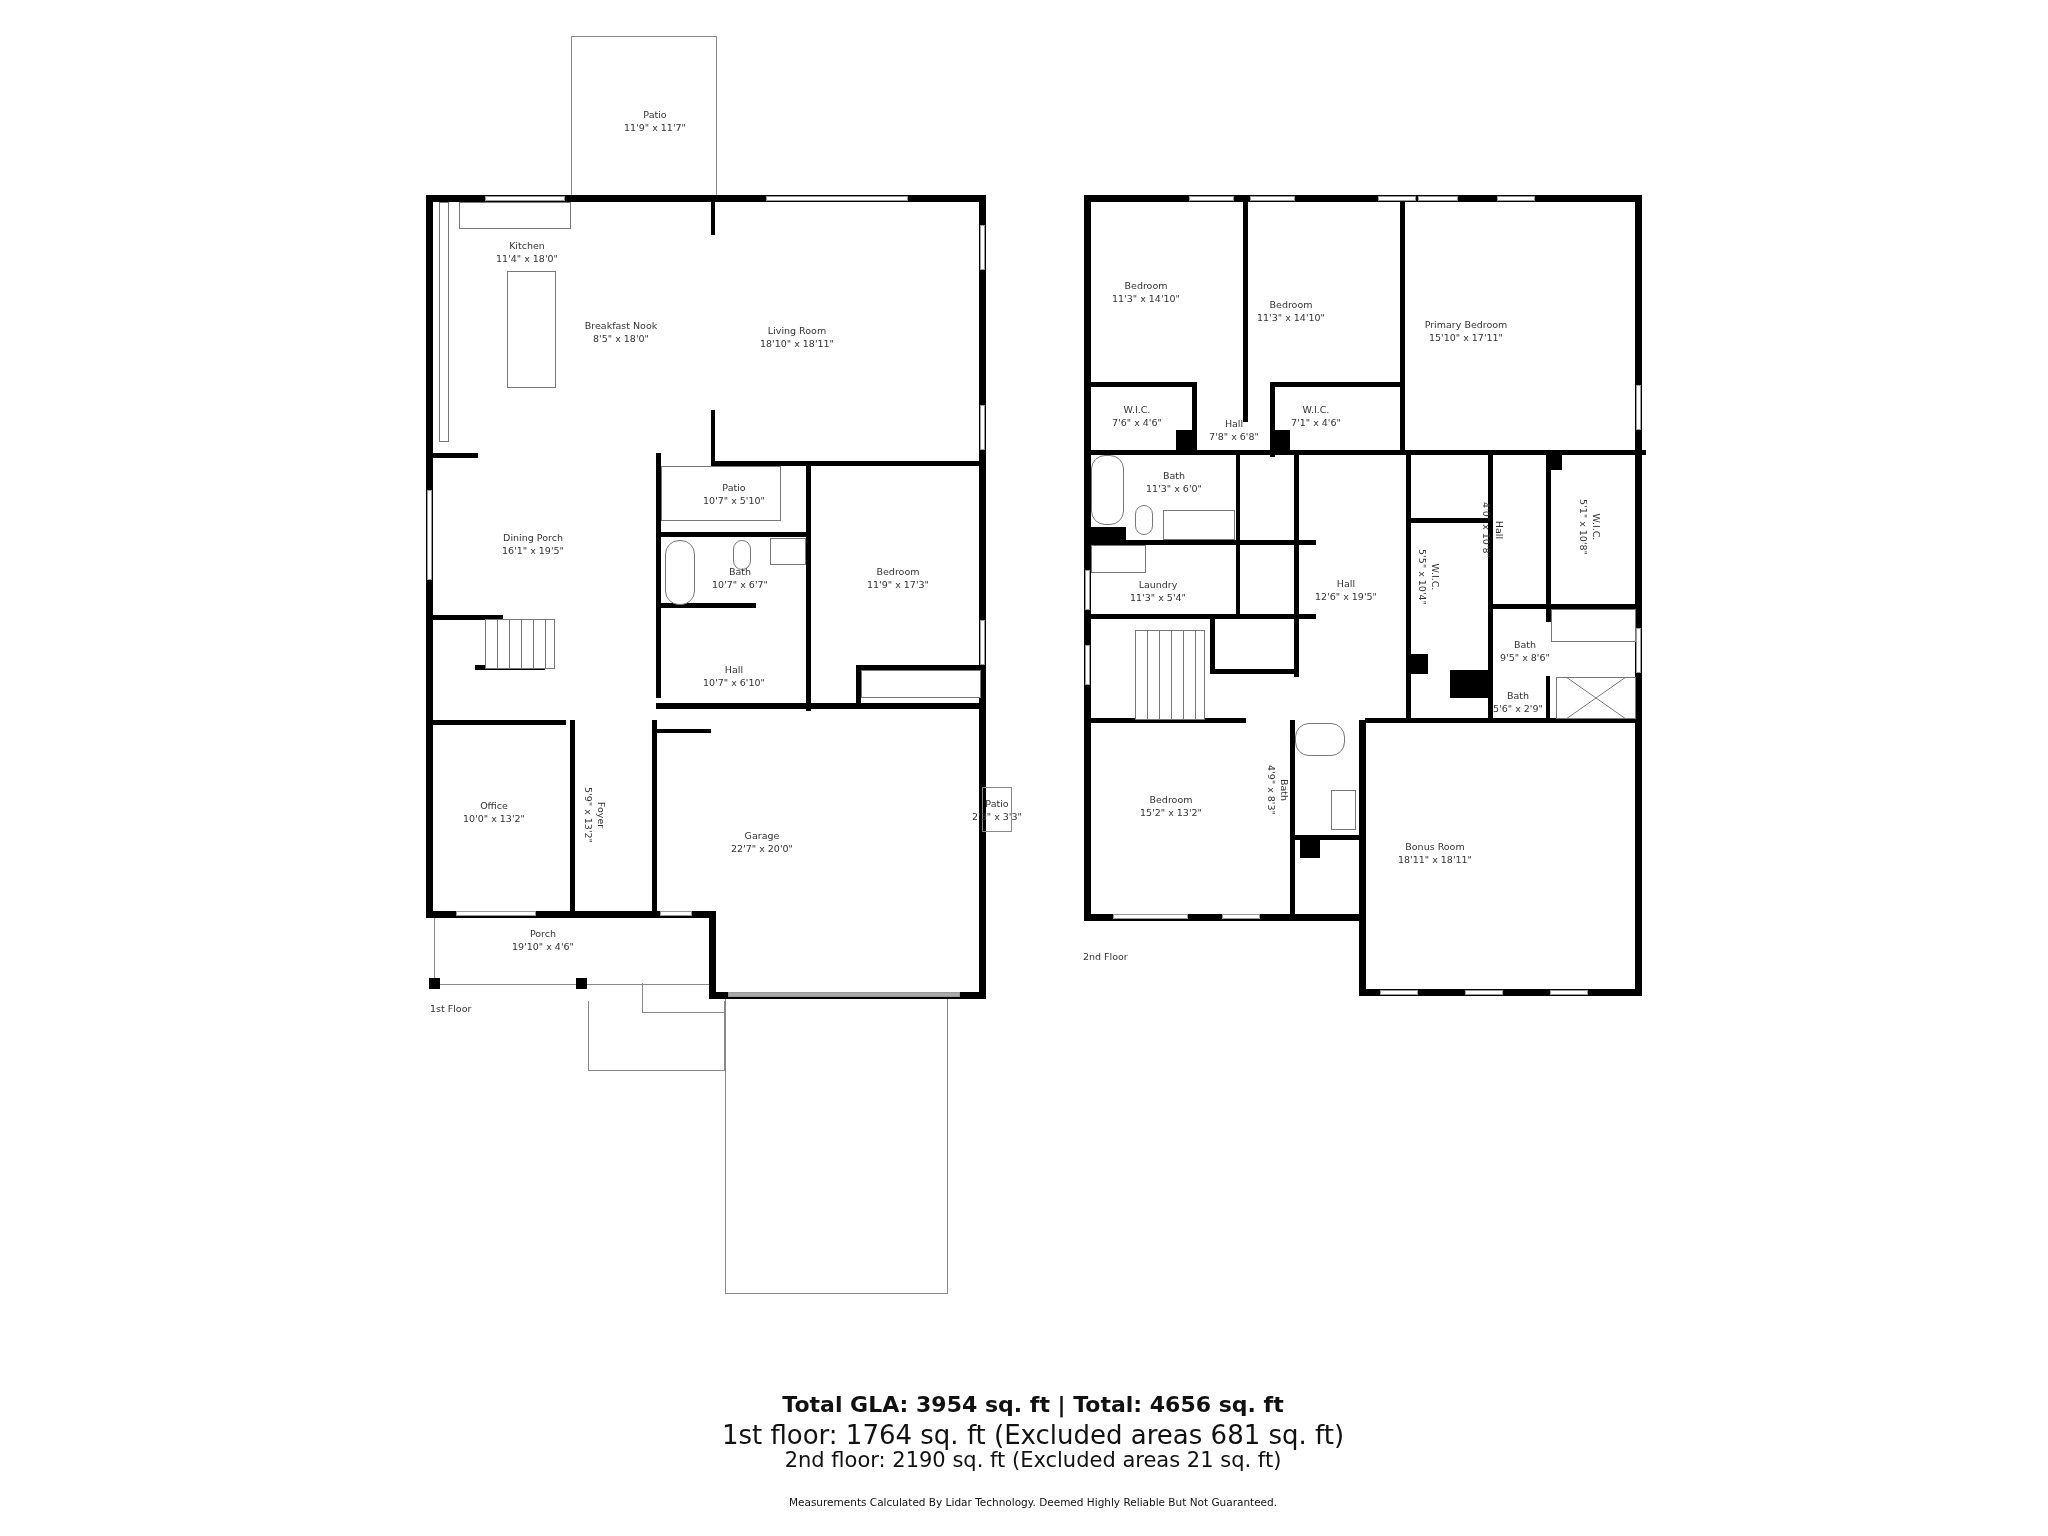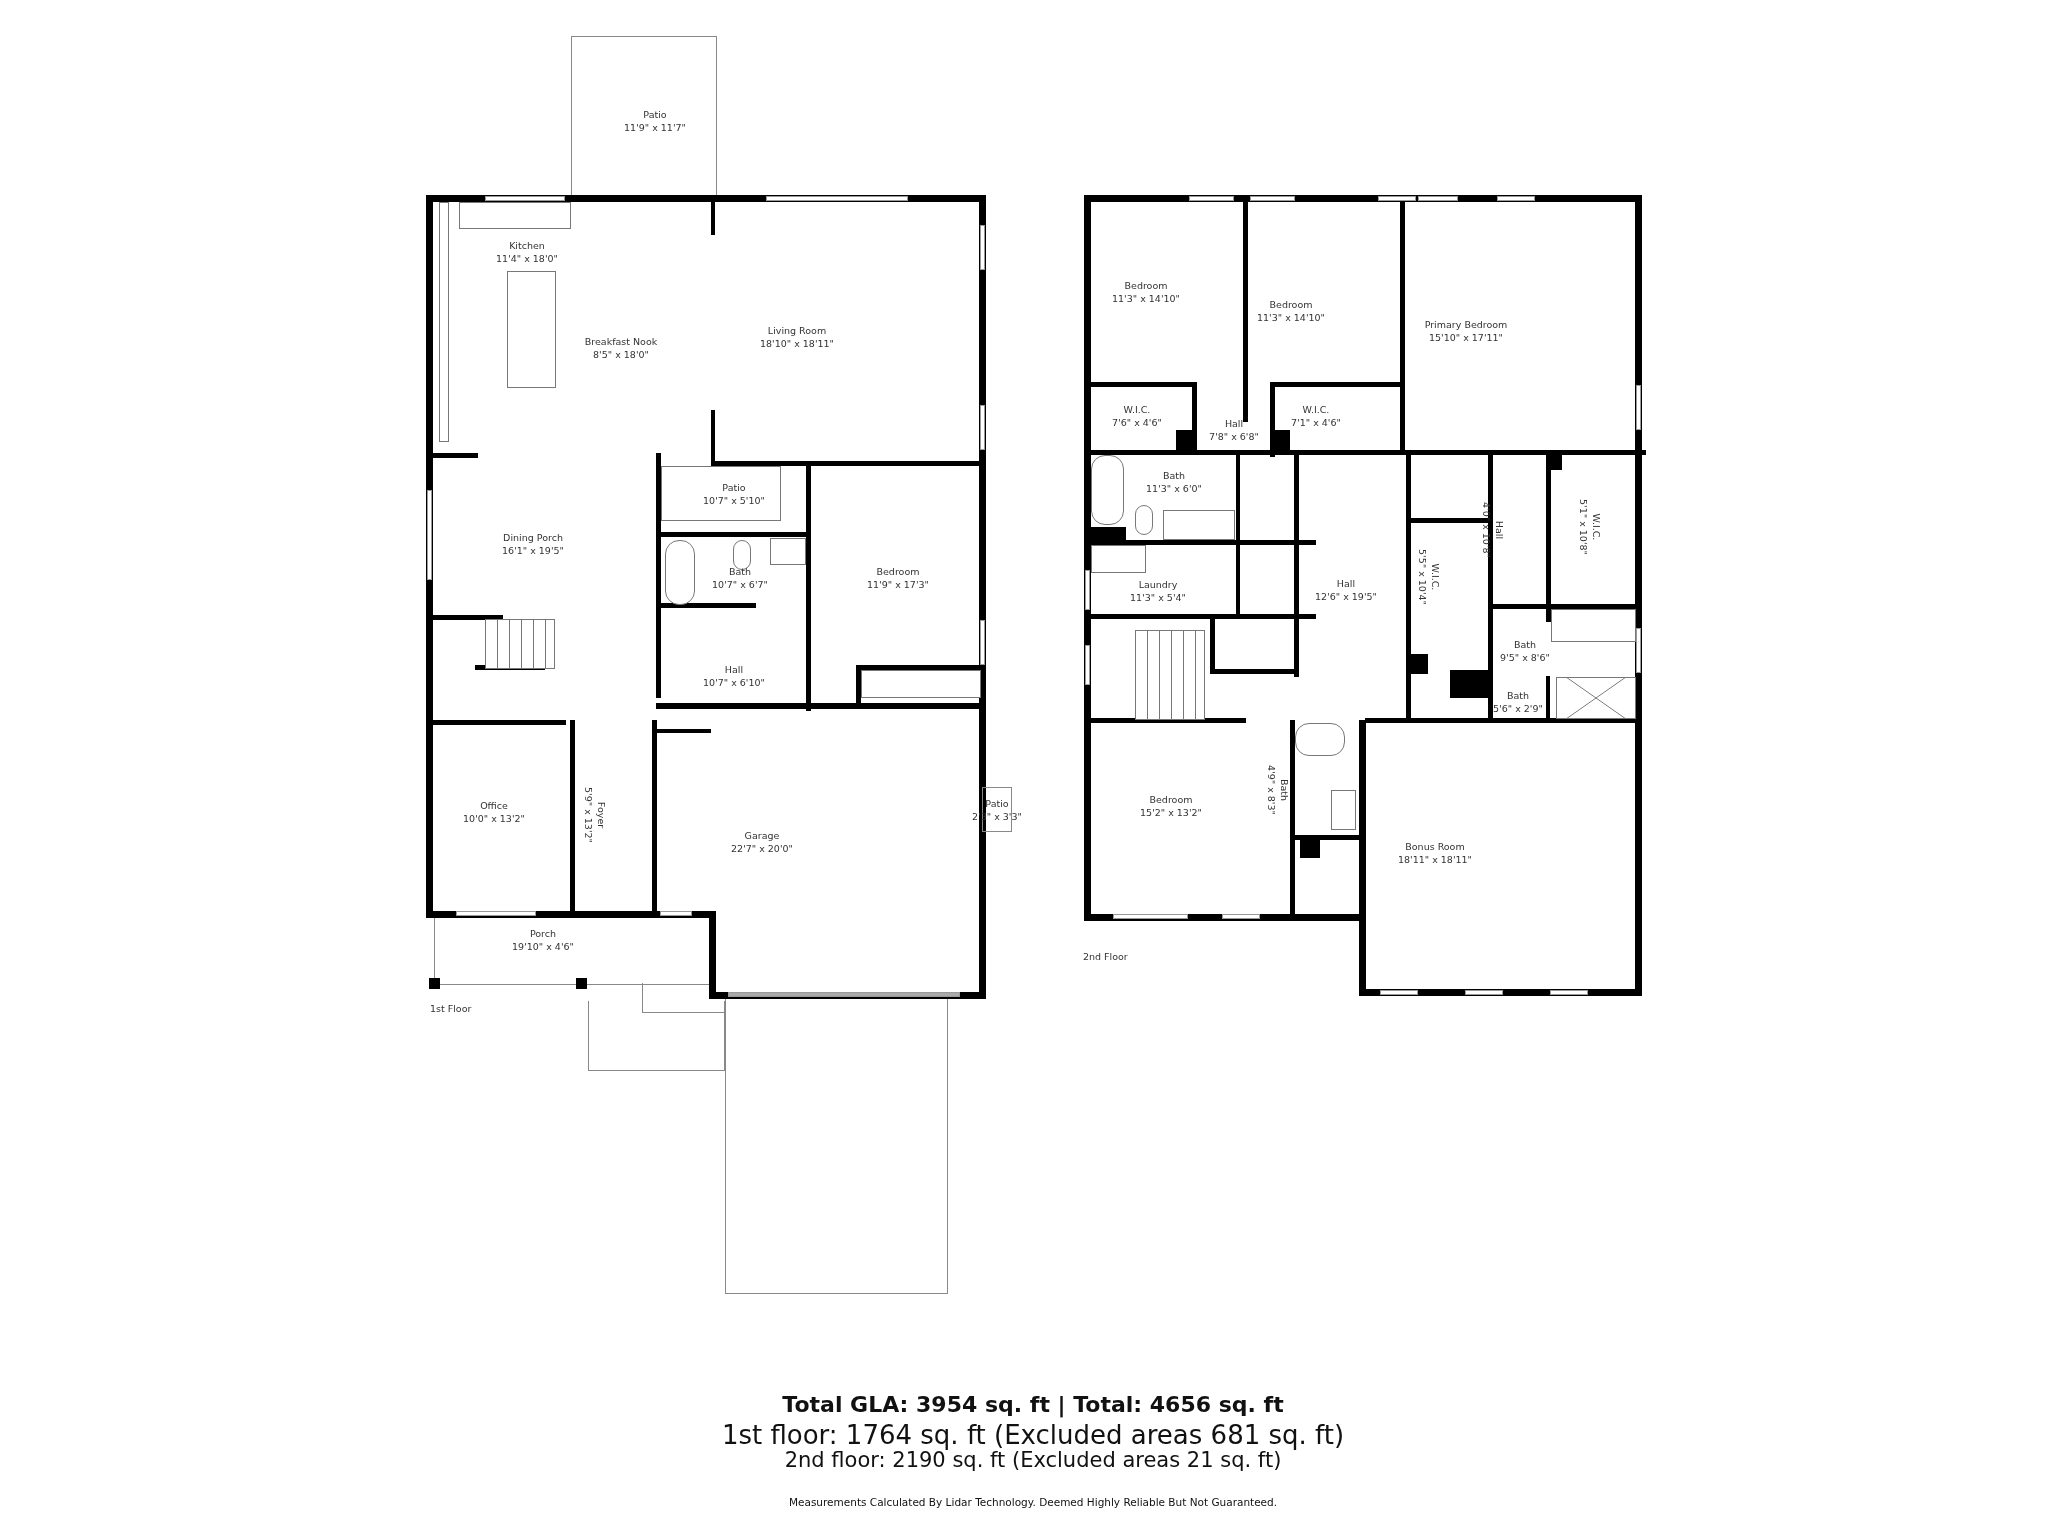--- a/index.html
+++ b/index.html
@@ -81,21 +81,21 @@
   <div class="thin" style="left:982px;top:787px;width:30px;height:45px;border-width:1px;"></div>
 
   <div class="lbl" style="left:655px;top:121px;">
       <span class="n">Patio</span>
       <span class="d">11'9" x 11'7"</span>
     </div>
   <div class="lbl" style="left:511px;top:252px;margin-left:16px;">
       <span class="n">Kitchen</span>
       <span class="d">11'4" x 18'0"</span>
     </div>
-  <div class="lbl" style="left:621px;top:348px;">
+  <div class="lbl" style="left:621px;top:332px;">
       <span class="n">Breakfast Nook</span>
       <span class="d">8'5" x 18'0"</span>
     </div>
   <div class="lbl" style="left:797px;top:337px;text-align:center;">
       <span class="n">Living Room</span>
       <span class="d">18'10" x 18'11"</span>
     </div>
   <div class="lbl" style="left:734px;top:494px;">
       <span class="n">Patio</span>
       <span class="d">10'7" x 5'10"</span>

